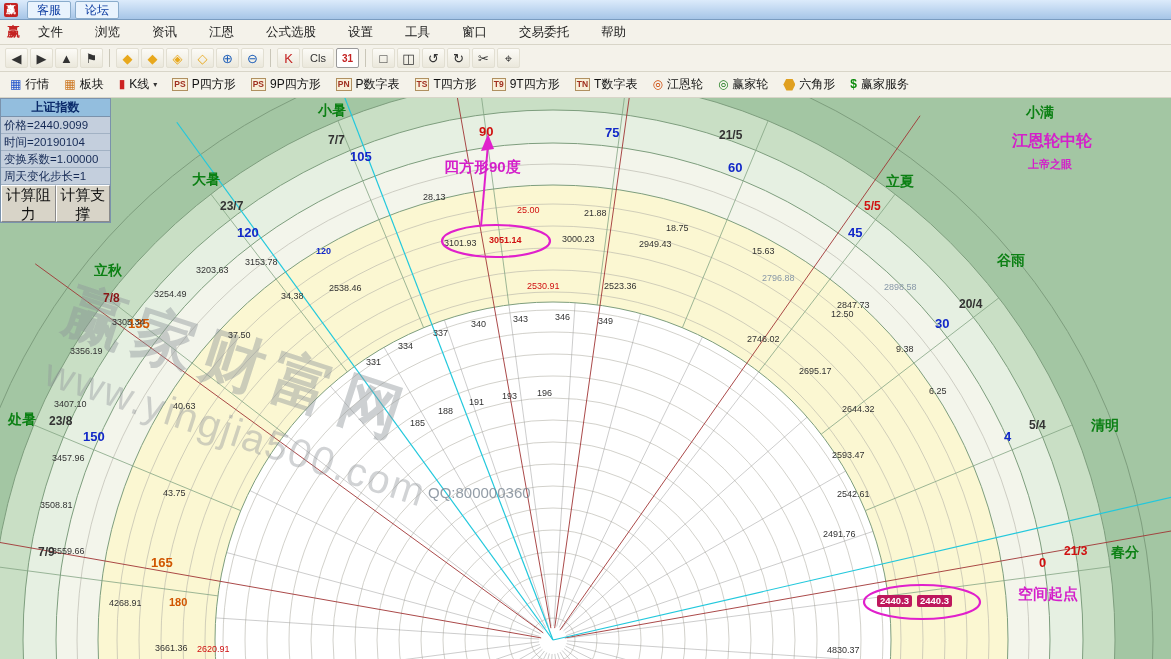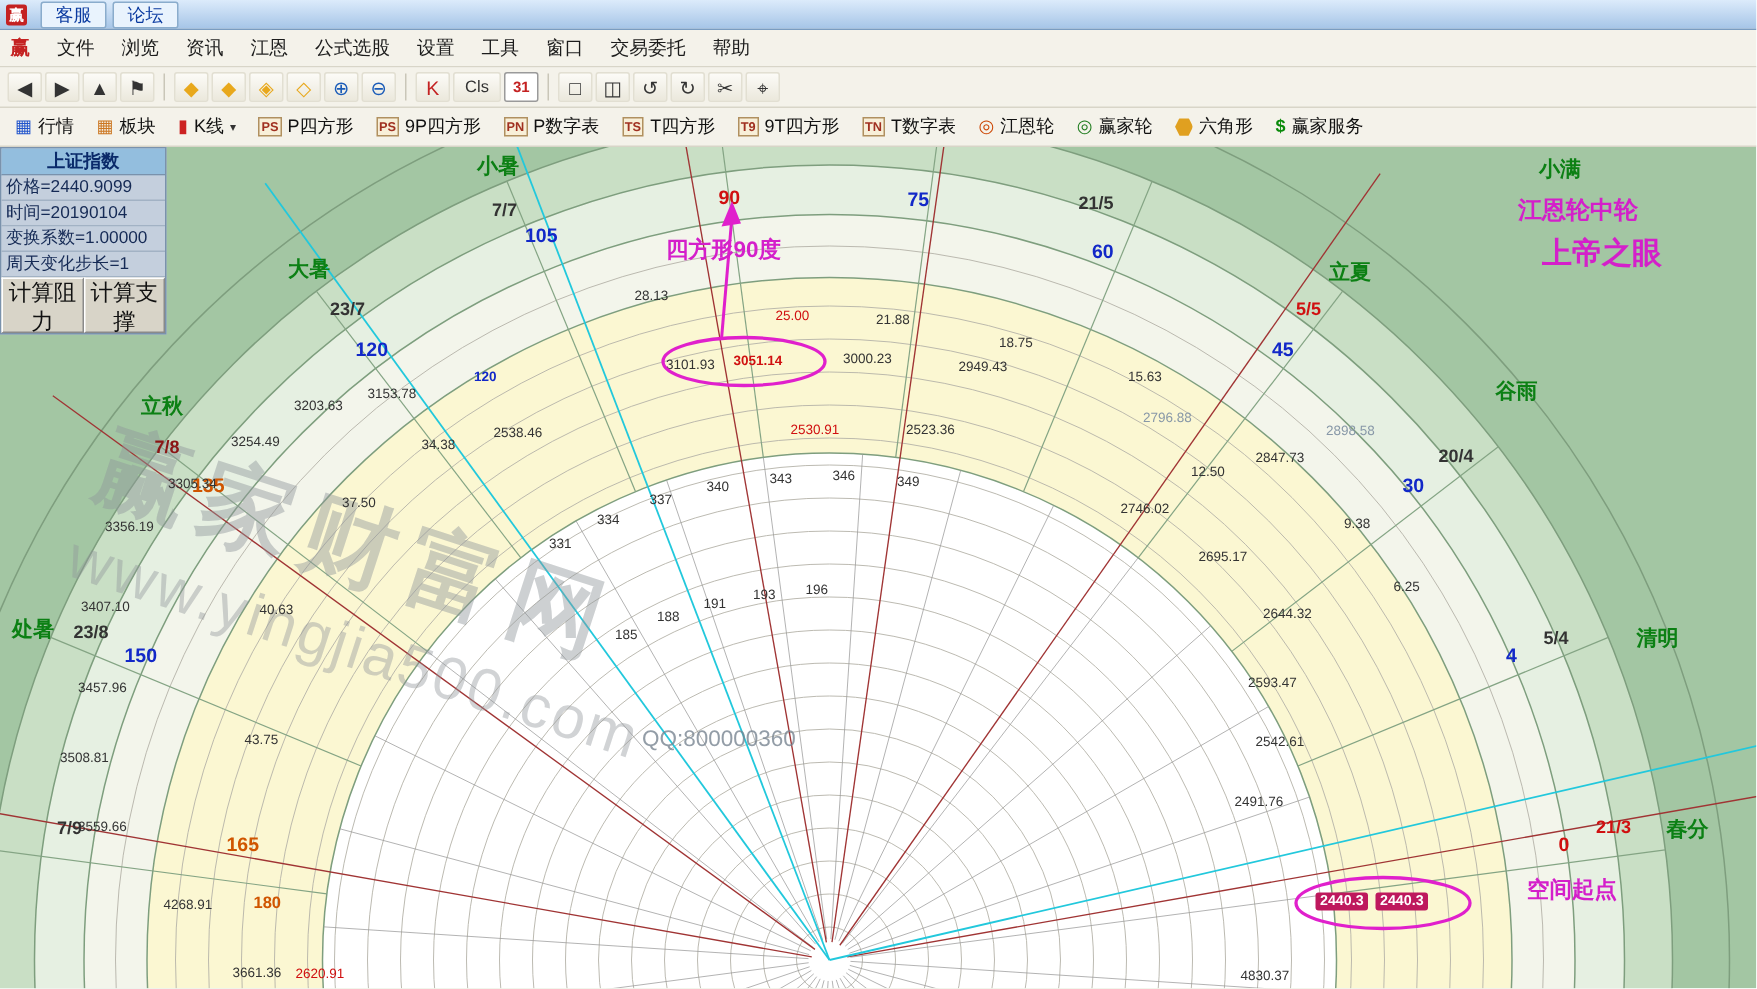--- a/index.html
+++ b/index.html
@@ -72,21 +72,21 @@
 <body>
 
 <div class="title-bar">
   <span class="app-icon">赢</span>
   <span class="tb-btn">客服</span>
   <span class="tb-btn">论坛</span>
 </div>
 
 <div class="menu-bar">
   <span class="menu-logo">赢</span>
-  <span style="display:flex;">
+  <span style="display:flex;gap:14px;">
       <span class="menu-item">文件</span>
       <span class="menu-item">浏览</span>
       <span class="menu-item">资讯</span>
       <span class="menu-item">江恩</span>
       <span class="menu-item">公式选股</span>
       <span class="menu-item">设置</span>
       <span class="menu-item">工具</span>
       <span class="menu-item">窗口</span>
       <span class="menu-item">交易委托</span>
       <span class="menu-item">帮助</span>
@@ -314,21 +314,21 @@
       <div class="wlab ang c-blue" style="left: 1004px; top: 332px;">4</div>
       <div class="wlab ang c-orange" style="left: 151px; top: 458px;">165</div>
       <div class="wlab ang c-red" style="left: 1039px; top: 458px;">0</div>
       <div class="wlab ang c-orange" style="left: 169px; top: 499px; font-size: 11px;">180</div>
       <div class="wlab ang c-blue" style="left: 316px; top: 149px; font-size: 9px;">120</div>
       <div class="wlab val c-dark" style="left: 423px; top: 95px;">28.13</div>
       <div class="wlab val c-red" style="left: 517px; top: 108px;">25.00</div>
       <div class="wlab val c-dark" style="left: 584px; top: 111px;">21.88</div>
       <div class="wlab val c-dark" style="left: 666px; top: 126px;">18.75</div>
       <div class="wlab val c-dark" style="left: 752px; top: 149px;">15.63</div>
-      <div class="wlab val c-dark" style="left: 794px; top: 212px;">12.50</div>
+      <div class="wlab val c-dark" style="left: 831px; top: 212px;">12.50</div>
       <div class="wlab val c-dark" style="left: 896px; top: 247px;">9.38</div>
       <div class="wlab val c-dark" style="left: 929px; top: 289px;">6.25</div>
       <div class="wlab val c-dark" style="left: 444px; top: 141px;">3101.93</div>
       <div class="wlab val c-red b" style="left: 489px; top: 138px;">3051.14</div>
       <div class="wlab val c-dark" style="left: 562px; top: 137px;">3000.23</div>
       <div class="wlab val c-dark" style="left: 639px; top: 142px;">2949.43</div>
       <div class="wlab val c-gray" style="left: 884px; top: 185px;">2898.58</div>
       <div class="wlab val c-dark" style="left: 837px; top: 203px;">2847.73</div>
       <div class="wlab val c-gray" style="left: 762px; top: 176px;">2796.88</div>
       <div class="wlab val c-dark" style="left: 747px; top: 237px;">2746.02</div>
@@ -373,21 +373,21 @@
 
   <svg class="anno-svg" width="1171" height="561">
       <ellipse cx="496" cy="143" rx="54" ry="16" fill="none" stroke="#e020cc" stroke-width="2.2"></ellipse>
       <ellipse cx="922" cy="504" rx="58" ry="17" fill="none" stroke="#e020cc" stroke-width="2.2"></ellipse>
       <path d="M481,128 L488,46" stroke="#e020cc" stroke-width="2" fill="none"></path>
       <polygon points="488,36 481,53 494,51" fill="#e020cc"></polygon>
     </svg>
 
   <div class="anno" style="left:444px;top:61px;font-size:15px;">四方形90度</div>
   <div class="anno" style="left:1012px;top:34px;font-size:16px;">江恩轮中轮</div>
-  <div class="anno" style="left:1028px;top:60px;font-size:20px;">上帝之眼</div>
+  <div class="anno" style="left:1028px;top:60px;font-size:11px;">上帝之眼</div>
   <div class="anno" style="left:1018px;top:488px;font-size:15px;">空间起点</div>
 
   <div class="side-panel">
     <div class="panel-title">上证指数</div>
     <div>
         <div class="panel-row">价格=2440.9099</div>
         <div class="panel-row">时间=20190104</div>
         <div class="panel-row">变换系数=1.00000</div>
         <div class="panel-row">周天变化步长=1</div>
       </div>

